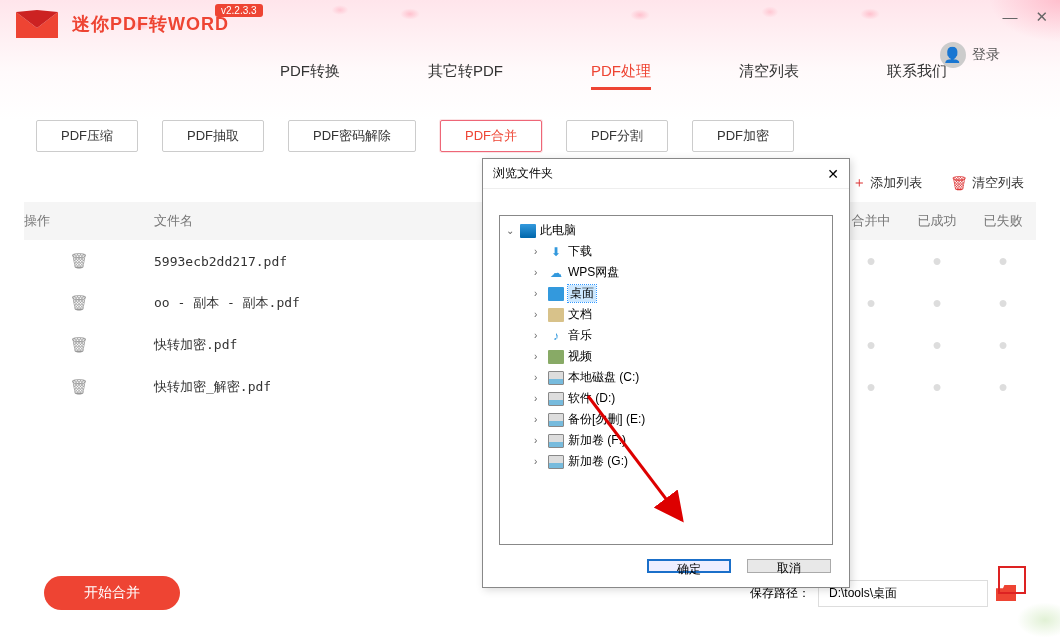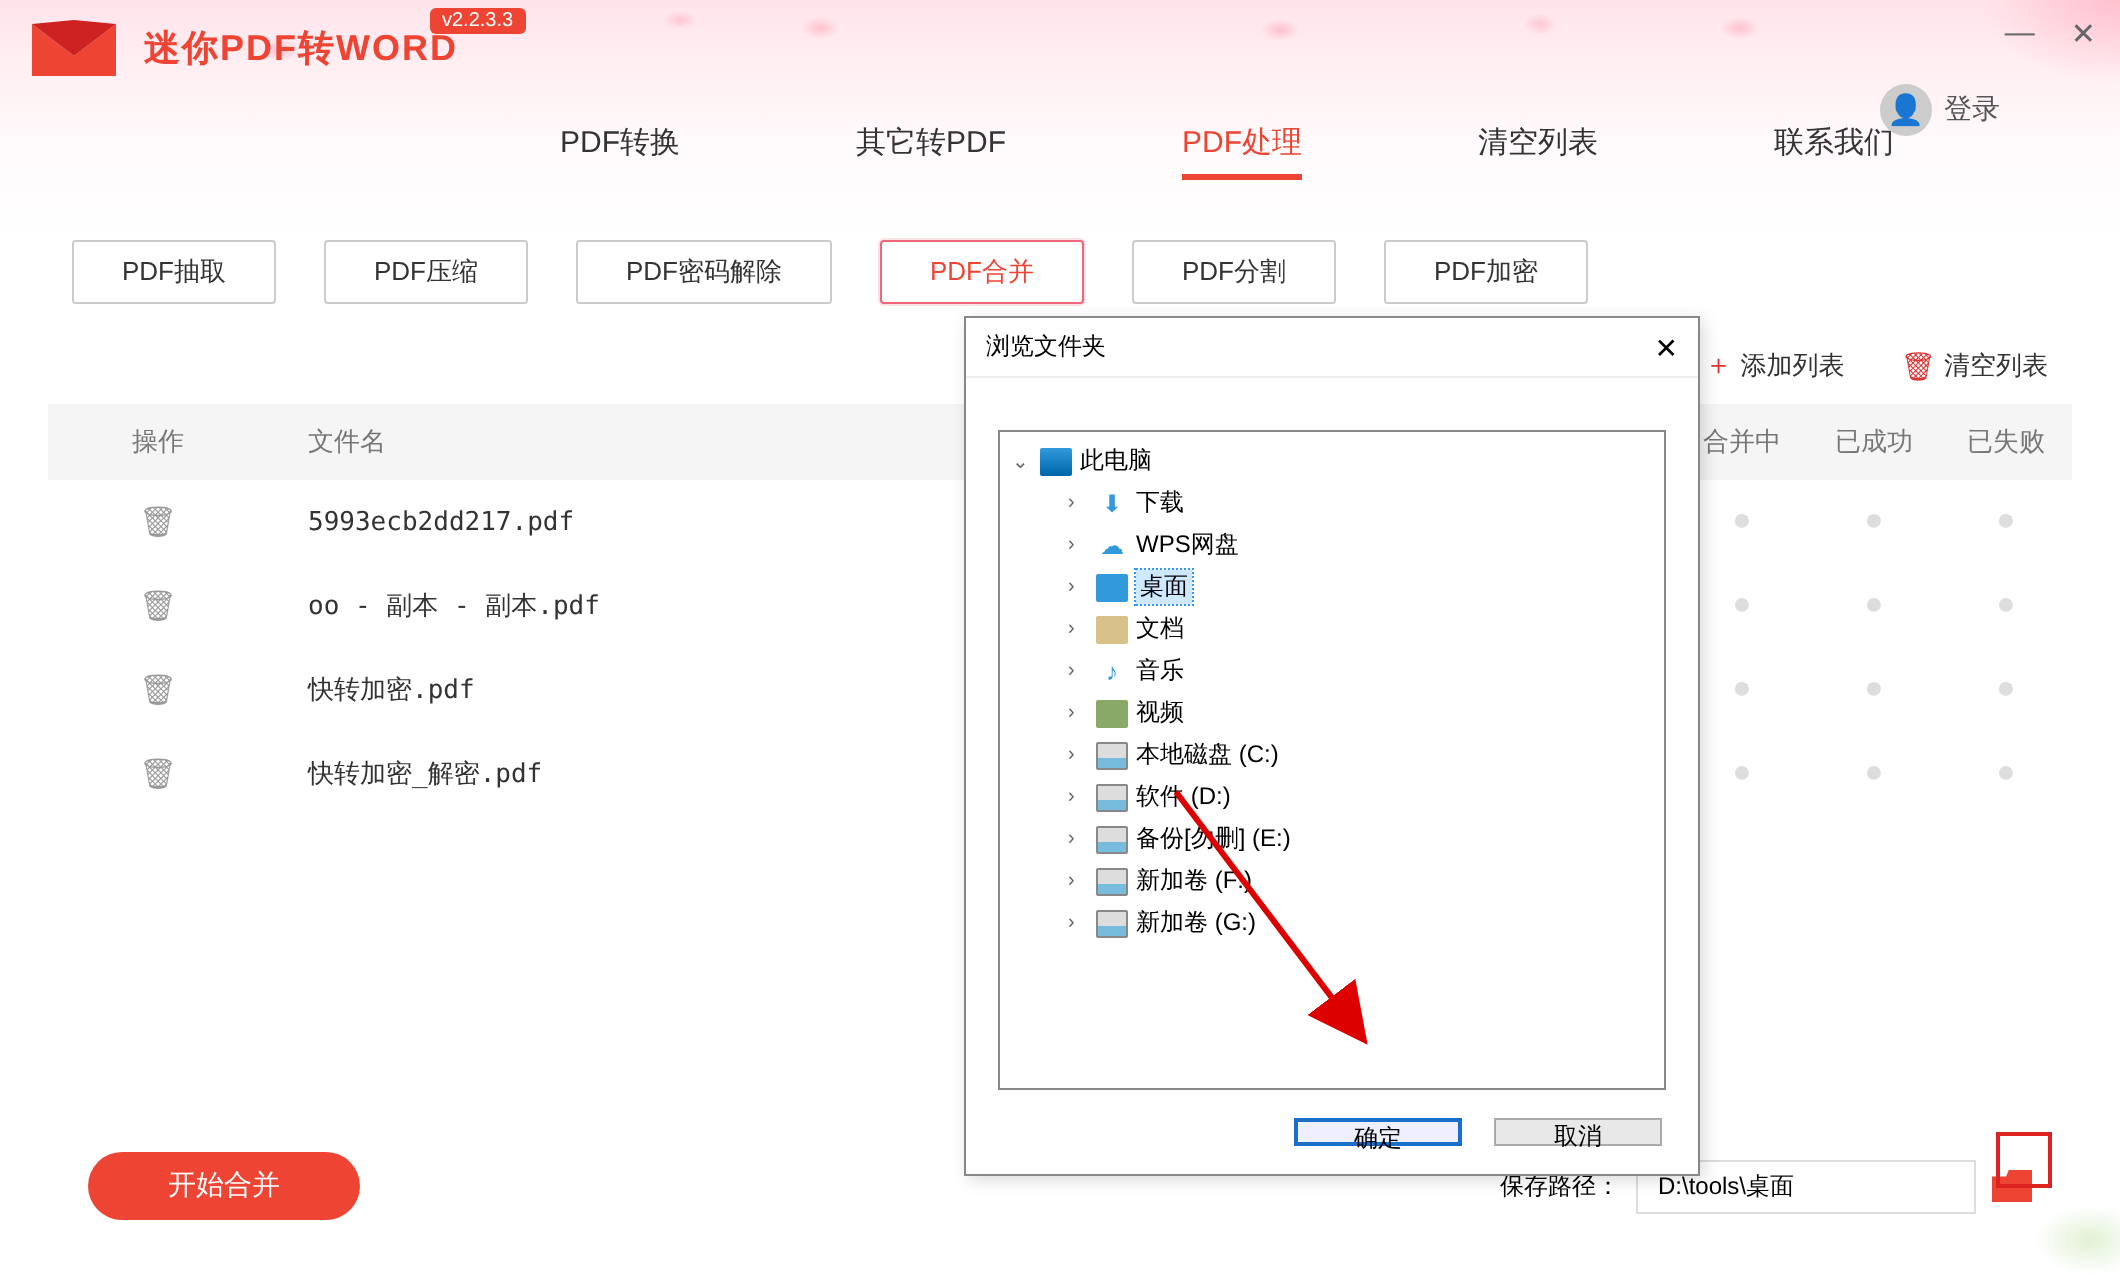--- a/index.html
+++ b/index.html
@@ -33,21 +33,21 @@
 .nav span { cursor:pointer; padding-bottom:6px;}
 .nav .active { color:#e43; border-bottom:3px solid #e43; font-weight:500;}
 .subnav { display:flex; gap:24px; padding:18px 0 14px 36px; position:relative; z-index:1;}
 .subnav-btn { border:1px solid #ccc; background:#fff; padding:6px 24px; font-size:13px; border-radius:2px; color:#333; cursor:pointer; min-width:96px; text-align:center;}
 .subnav-btn.active { border:1px solid #e67; color:#e43; box-shadow:0 0 0 1px rgba(230,70,80,.15);}
 .list-actions { display:flex; justify-content:flex-end; gap:28px; padding:8px 36px 10px 0; font-size:13px; color:#333; position:relative; z-index:1;}
 .list-actions span { display:inline-flex; align-items:center; gap:4px; cursor:pointer;}
 .red-ico { color:#d33; font-size:14px; }
 .table { padding:0 24px; position:relative; z-index:1;}
 .thead { display:flex; background:#f5f5f5; color:#777; font-size:13px; padding:10px 0;}
-.col-op { width:110px; text-align:center;}
+.col-op { width:110px; text-align:left;}
 .col-name { flex:1; padding-left:20px;}
 .col-st { width:66px; text-align:center;}
 .trow { display:flex; align-items:center; padding:12px 0; font-size:13px; color:#333;}
 .trash { width:110px; text-align:center; color:#999; cursor:pointer; font-size:15px;}
 .fname { flex:1; padding-left:20px; font-family:Consolas,monospace; font-size:13px;}
 .dot { width:66px; text-align:center; color:#ddd; font-size:16px;}
 .footer { position:absolute; bottom:30px; left:0; right:0; display:flex; align-items:center; padding:0 44px; z-index:1;gap:29px;}
 .merge-btn { background:#e43; color:#fff; border:none; border-radius:18px; padding:8px 40px; font-size:14px; cursor:pointer;}
 .save-path { margin-left:auto; display:flex; align-items:center; gap:8px; font-size:12px; color:#000000;}
 .path-box { border:1px solid #ddd; background:#fff; padding:4px 10px; min-width:170px; font-size:12px;}
@@ -108,22 +108,22 @@
 </div>
 
 <div class="nav" id="nav">
     <span>PDF转换</span>
     <span>其它转PDF</span>
     <span class="active">PDF处理</span>
     <span>清空列表</span>
     <span>联系我们</span>
   </div>
 <div class="subnav" id="subnav">
+    <div class="subnav-btn">PDF压缩</div>
     <div class="subnav-btn">PDF抽取</div>
-    <div class="subnav-btn">PDF压缩</div>
     <div class="subnav-btn">PDF密码解除</div>
     <div class="subnav-btn active">PDF合并</div>
     <div class="subnav-btn">PDF分割</div>
     <div class="subnav-btn">PDF加密</div>
   </div>
 
 <div class="list-actions">
   <span>
       <span class="red-ico">＋</span>
       <span>添加列表</span>

